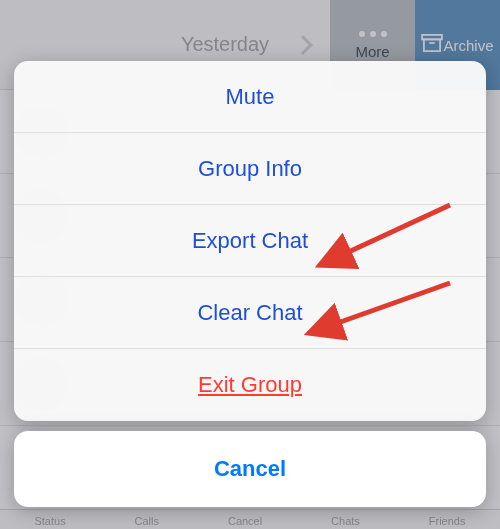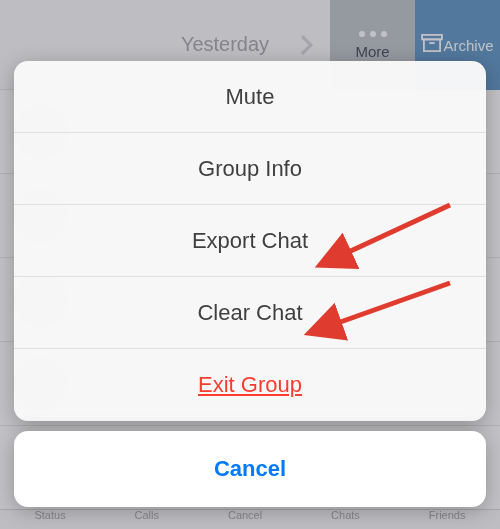--- a/index.html
+++ b/index.html
@@ -20,30 +20,30 @@
   .archive-icon { width: 22px; height: 18px; margin-bottom: 4px; }
 
   
   .rows { position: absolute; top: 90px; left: 0; right: 0; bottom: 30px; }
   .chatrow { height: 84px; border-bottom: 1px solid #e0e0e0; background: #fff; display:flex; align-items:center; padding: 0 14px; }
   .avatar { width: 54px; height: 54px; border-radius: 50%; background: #c0c0c0; margin-right: 12px; flex-shrink:0;}
   .row-name { font-weight: 600; font-size: 17px; color:#000; flex:1; }
   .row-date { color:#8e8e93; font-size:15px; }
 
   
-  .tabbar { position: absolute; bottom: 0; left: 0; right: 0; height: 20px; background: #f8f8f8; border-top: 1px solid #ccc; display: flex; justify-content: space-around; align-items: flex-end; padding-bottom: 8px; }
+  .tabbar { position: absolute; bottom: 0; left: 0; right: 0; height: 20px; background: #f8f8f8; border-top: 1px solid #ccc; display: flex; justify-content: space-around; align-items: flex-end; padding-bottom: 2px; }
   .tab { font-size: 11px; color: #8e8e93; }
 
   
   .dim { position: absolute; inset: 0; background: rgba(120,120,128,0.45); }
 
   
   .sheet-wrap { position: absolute; left: 14px; right: 14px; bottom: 22px; }
   .sheet { background: rgba(248,248,248,0.98); border-radius: 14px; overflow: hidden; box-shadow: 0 4px 20px rgba(0,0,0,0.25); }
-  .sheet-item { height: 72px; display: flex; align-items: center; justify-content: center; font-size: 22px; color: #404040; border-bottom: 1px solid rgba(0,0,0,0.09); cursor: pointer; position: relative; }
+  .sheet-item { height: 72px; display: flex; align-items: center; justify-content: center; font-size: 22px; color: #1d4ed8; border-bottom: 1px solid rgba(0,0,0,0.09); cursor: pointer; position: relative; }
   .sheet-item:last-child { border-bottom: none; text-decoration: underline; }
   .sheet-item.destructive { color: #ff3b30; }
   .cancel { margin-top: 10px; background: #fff; border-radius: 14px; height: 76px; display: flex; align-items: center; justify-content: center; font-size: 22px; font-weight: 600; color: #007aff; box-shadow: 0 4px 20px rgba(0,0,0,0.25); cursor: pointer; }
 
   
   .arrow { position: absolute; pointer-events: none; }
   .arrow svg { overflow: visible; }
 </style>
 </head>
 <body>

